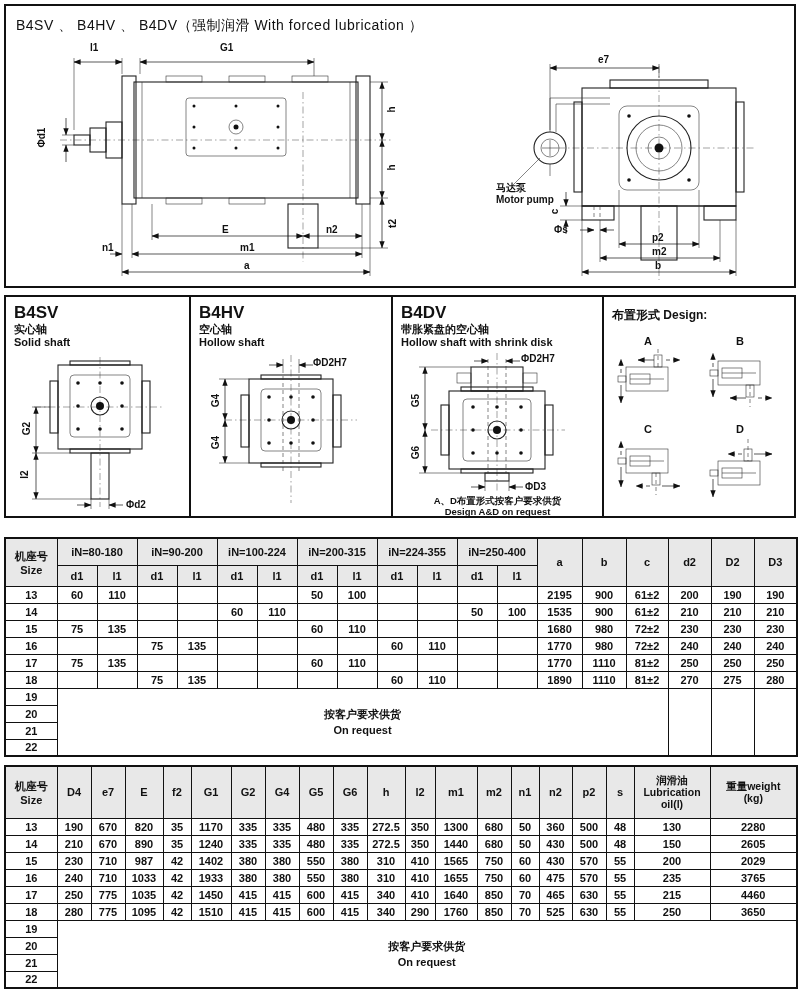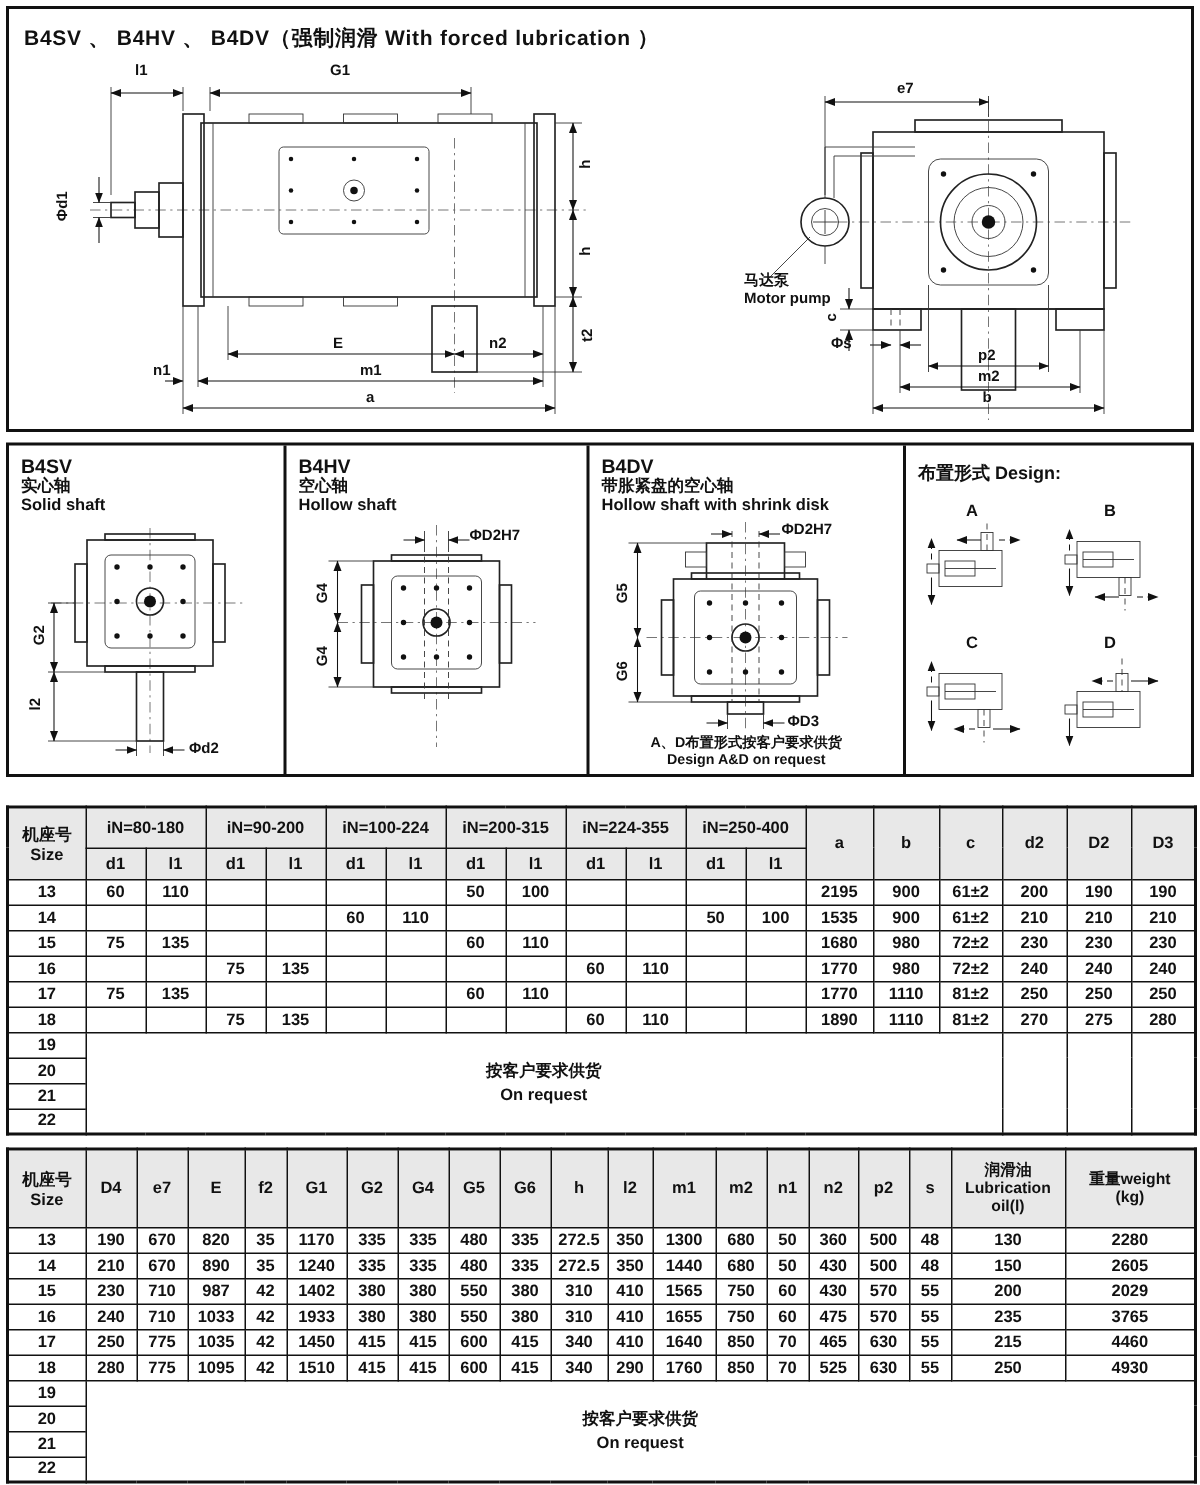--- a/index.html
+++ b/index.html
@@ -1,32 +1,32 @@
 <!DOCTYPE html>
 <html><head>
 <meta charset="utf-8">
 <style>
 *{box-sizing:border-box;margin:0;padding:0}
 html,body{background:#fff}
 body{width:800px;height:990px;position:relative;font-family:"Liberation Sans","DejaVu Sans",sans-serif;color:#111}
 .topframe{position:absolute;left:4px;top:4px;width:792px;height:284px;border:2px solid #111;background:#fff}
-.title{position:absolute;left:10px;top:11px;font-size:14px;font-weight:bold;letter-spacing:.5px}
+.title{position:absolute;left:10px;top:11px;font-size:14px;font-weight:normal;letter-spacing:.5px}
 .draw{position:absolute}
 .dim{position:absolute;font-size:10px;font-weight:bold;white-space:nowrap;line-height:11px}
 .rot{transform:rotate(-90deg);transform-origin:center}
 .ln{stroke:#222;stroke-width:1.1;fill:none}
 .thin{stroke:#333;stroke-width:.6;fill:none}
 .dimln{stroke:#111;stroke-width:.7;fill:none}
 .cl{stroke:#666;stroke-width:.6;fill:none;stroke-dasharray:7 3 1.5 3}
 .dash{stroke-dasharray:4 3}
 .dot{fill:#111;stroke:none}
 .panels{position:absolute;left:4px;top:295px;width:792px;height:223px;border:2px solid #111;display:flex;background:#fff}
 .panel{position:relative;height:100%;border-right:2px solid #111;flex:none}
 .panel:last-child{border-right:none}
-.pcode{font-size:13px;font-weight:bold;margin:6px 0 0 8px}
+.pcode{font-size:17px;font-weight:bold;margin:6px 0 0 8px}
 .pcn,.pen{font-size:11px;font-weight:bold;margin-left:8px;line-height:13px}
 .note{font-size:9.5px;font-weight:bold;text-align:center;line-height:11px}
 .dtitle{font-size:12px;font-weight:bold;margin:10px 0 0 8px}
 .variant{position:absolute;width:76px}
 .vlabel{font-size:11px;font-weight:bold;text-align:center;width:72px}
 table{border-collapse:collapse;table-layout:fixed;width:792px;font-size:11px;font-weight:bold;border:2px solid #111;background:#fff}
 .t1{position:absolute;left:4px;top:537px}
 .t2{position:absolute;left:4px;top:765px}
 th,td{border:1px solid #111;text-align:center;vertical-align:middle;padding:0;height:17px;overflow:hidden}
 th{background:#e8e8e8}
@@ -772,21 +772,21 @@
         <td>415</td>
         <td>340</td>
         <td>290</td>
         <td>1760</td>
         <td>850</td>
         <td>70</td>
         <td>525</td>
         <td>630</td>
         <td>55</td>
         <td>250</td>
-        <td>4930</td>
+        <td>3650</td>
       </tr>
     </tbody>
   <tbody>
     <tr>
       <td>19</td>
       <td colspan="19" rowspan="4" class="onreq">
         <div>按客户要求供货</div>
         <div>On request</div>
       </td>
     </tr>

